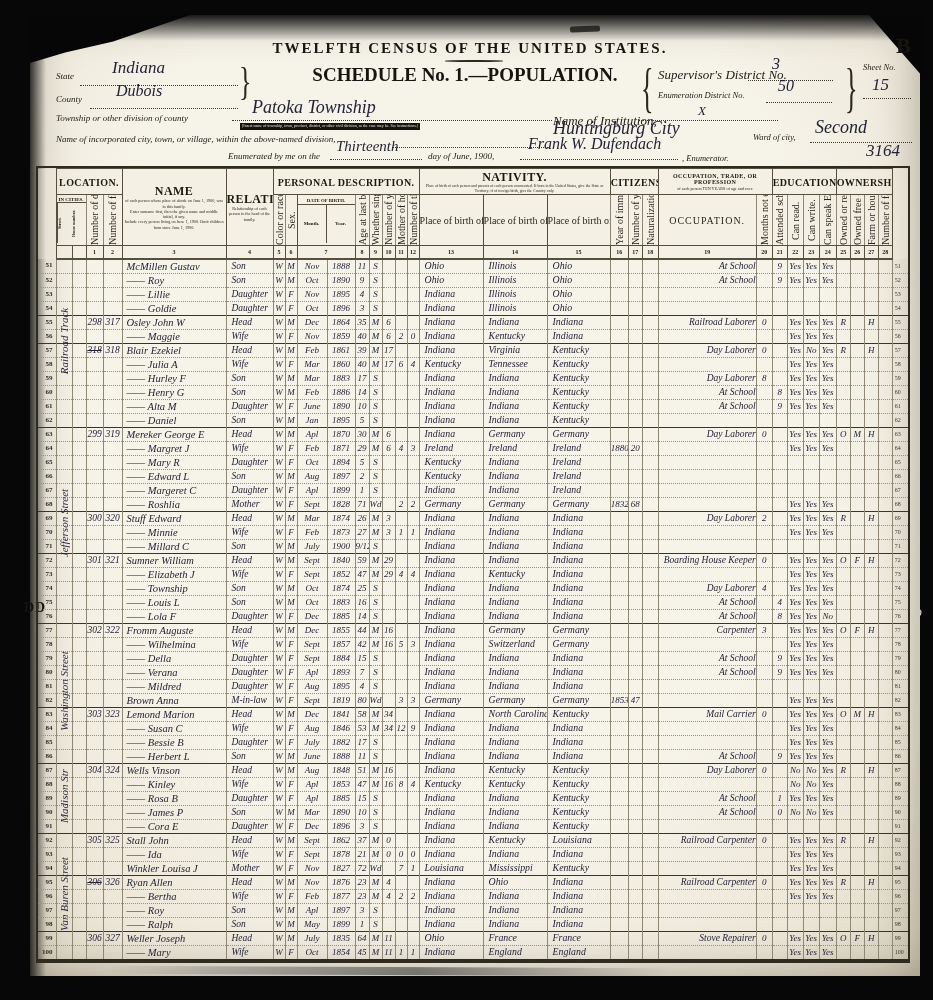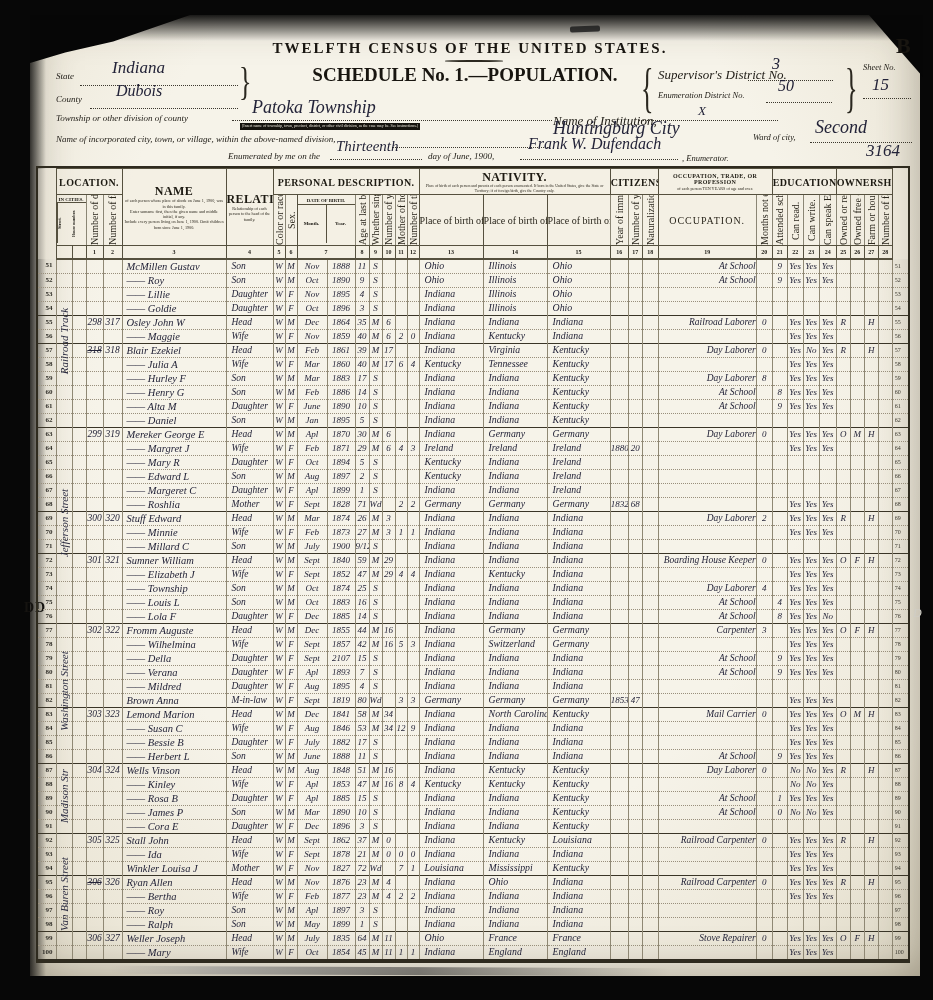--- a/index.html
+++ b/index.html
@@ -1273,21 +1273,21 @@
           <td class="ln">79</td>
           <td></td>
           <td></td>
           <td class="hw num gbl"></td>
           <td class="hw num"></td>
           <td class="hw name gbl">—— Della</td>
           <td class="hw rel gbl">Daughter</td>
           <td class="hw ctr gbl">W</td>
           <td class="hw ctr">F</td>
           <td class="hw ctr gbl">Sept</td>
-          <td class="hw ctr">2107</td>
+          <td class="hw ctr">1884</td>
           <td class="hw ctr gbl">15</td>
           <td class="hw ctr">S</td>
           <td class="hw ctr"></td>
           <td class="hw ctr"></td>
           <td class="hw ctr"></td>
           <td class="hw pl gbl">Indiana</td>
           <td class="hw pl">Indiana</td>
           <td class="hw pl">Indiana</td>
           <td class="hw ctr gbl"></td>
           <td class="hw ctr"></td>

